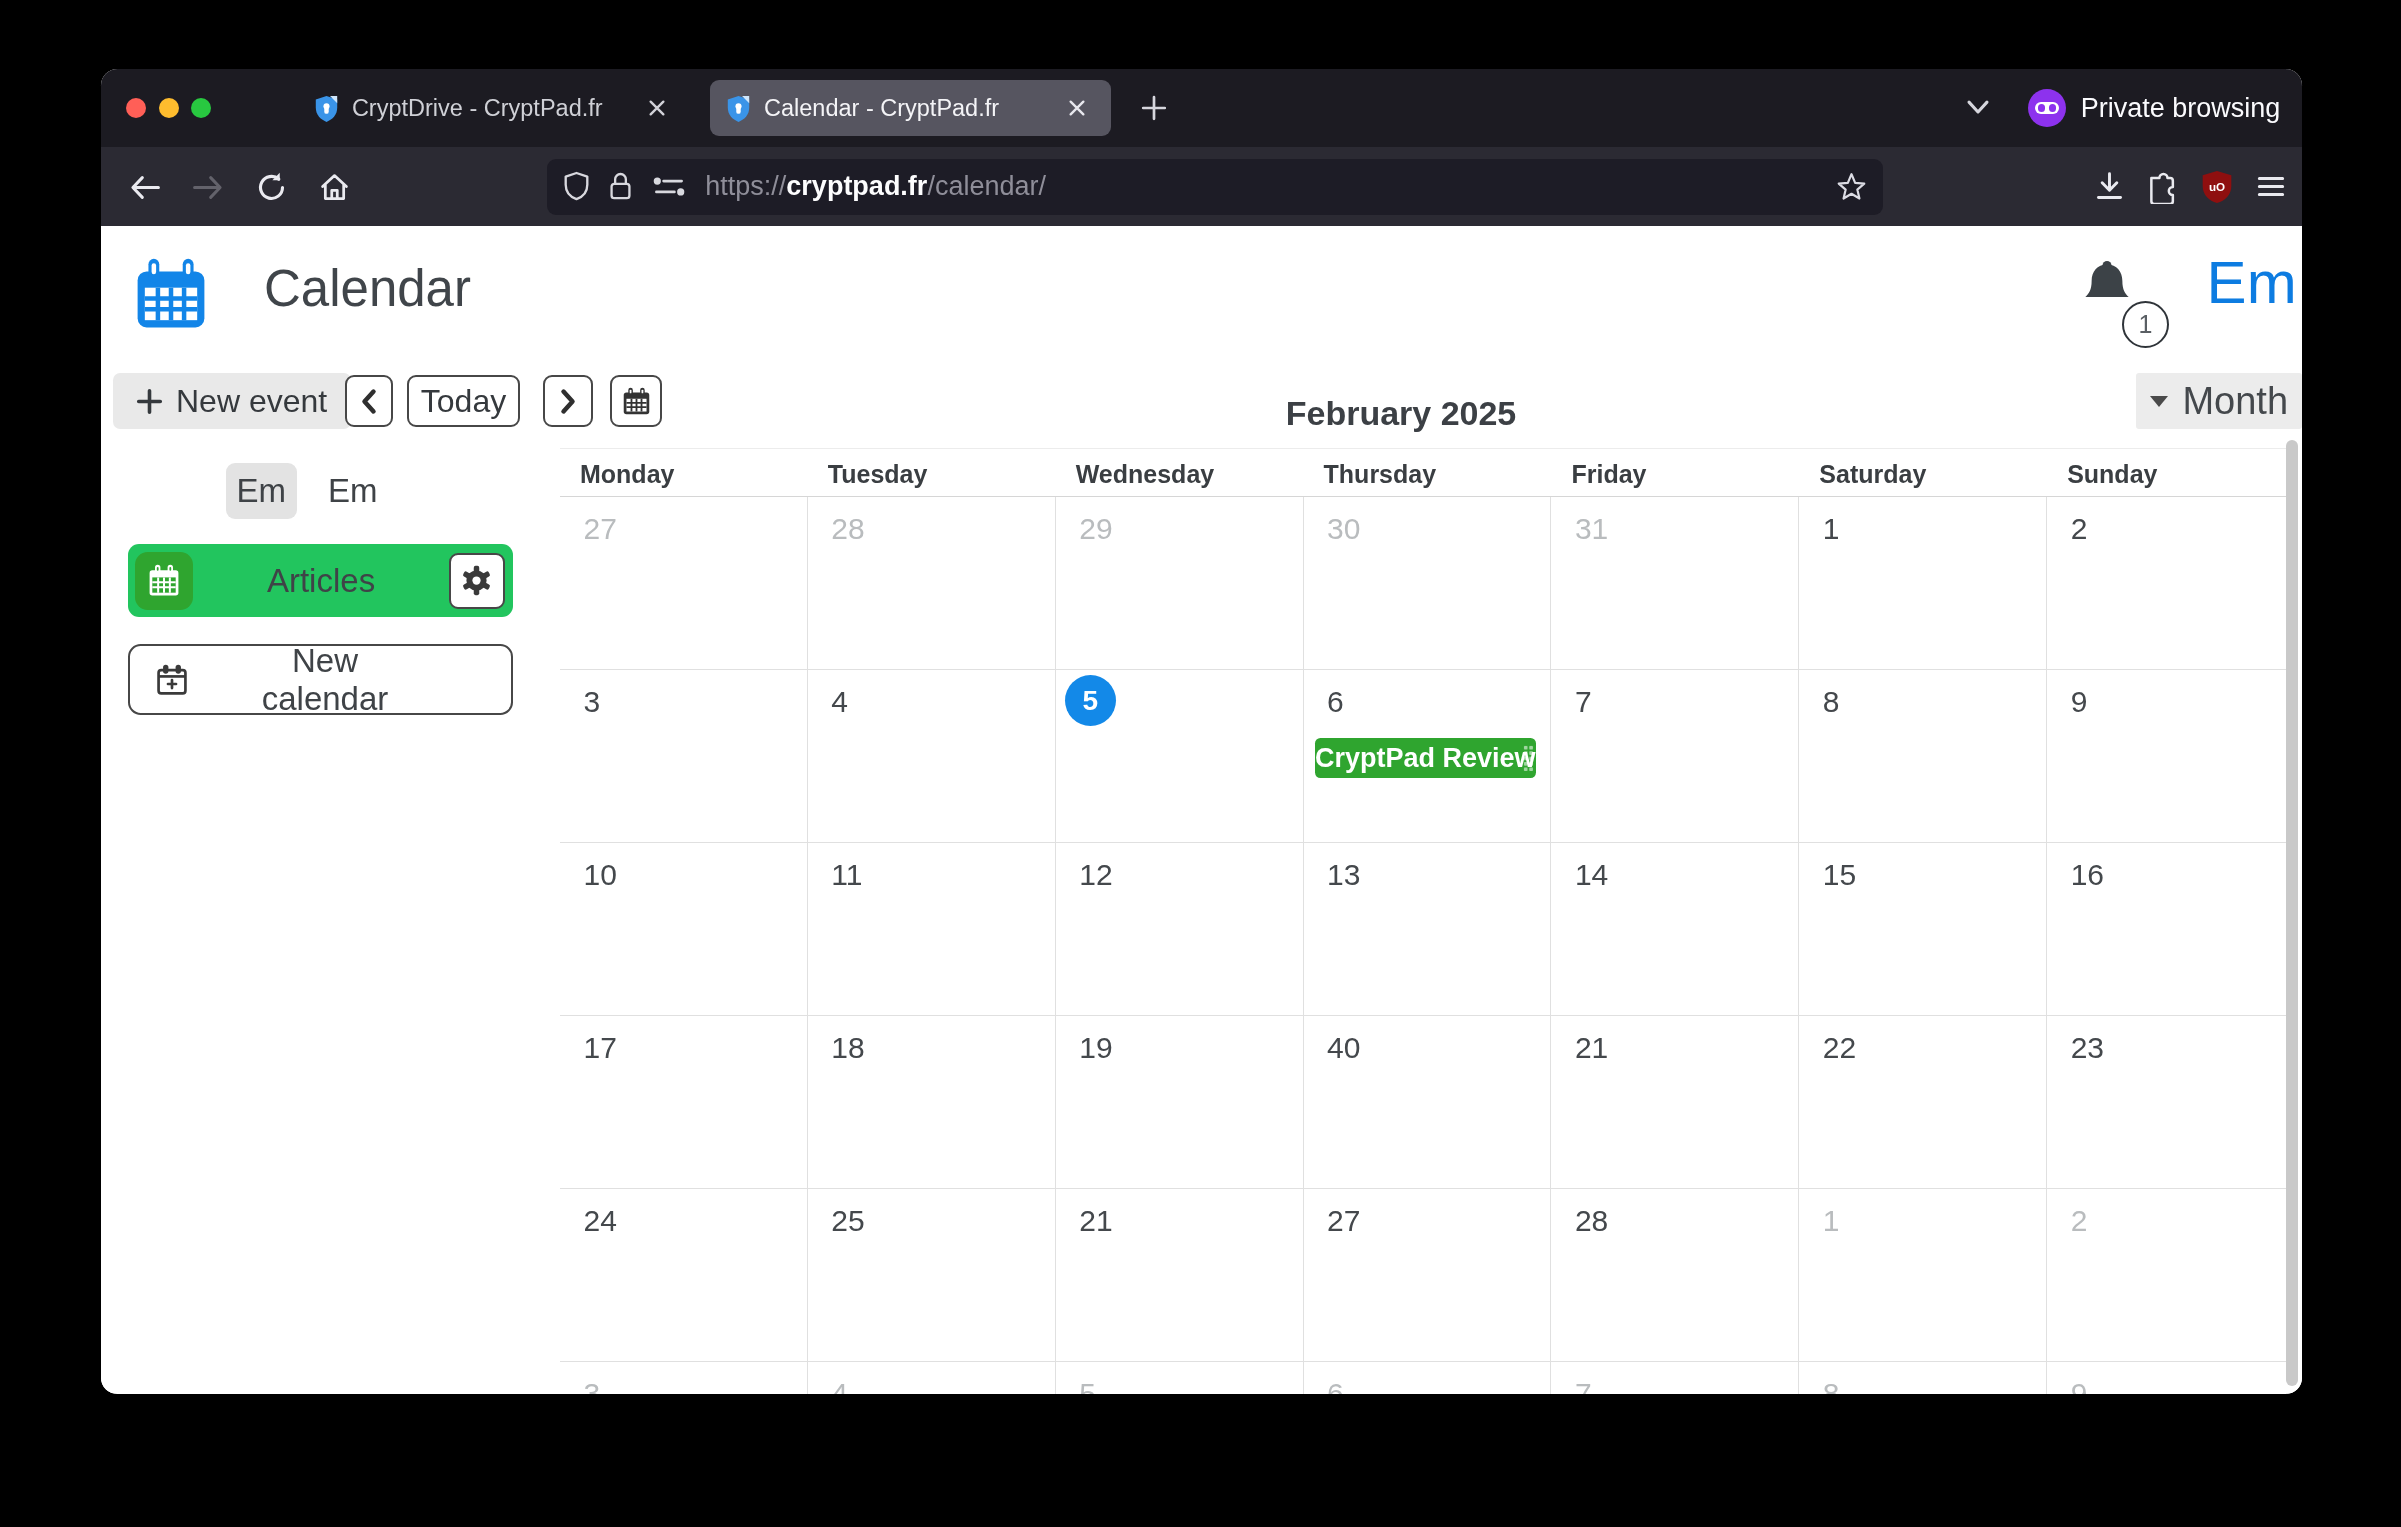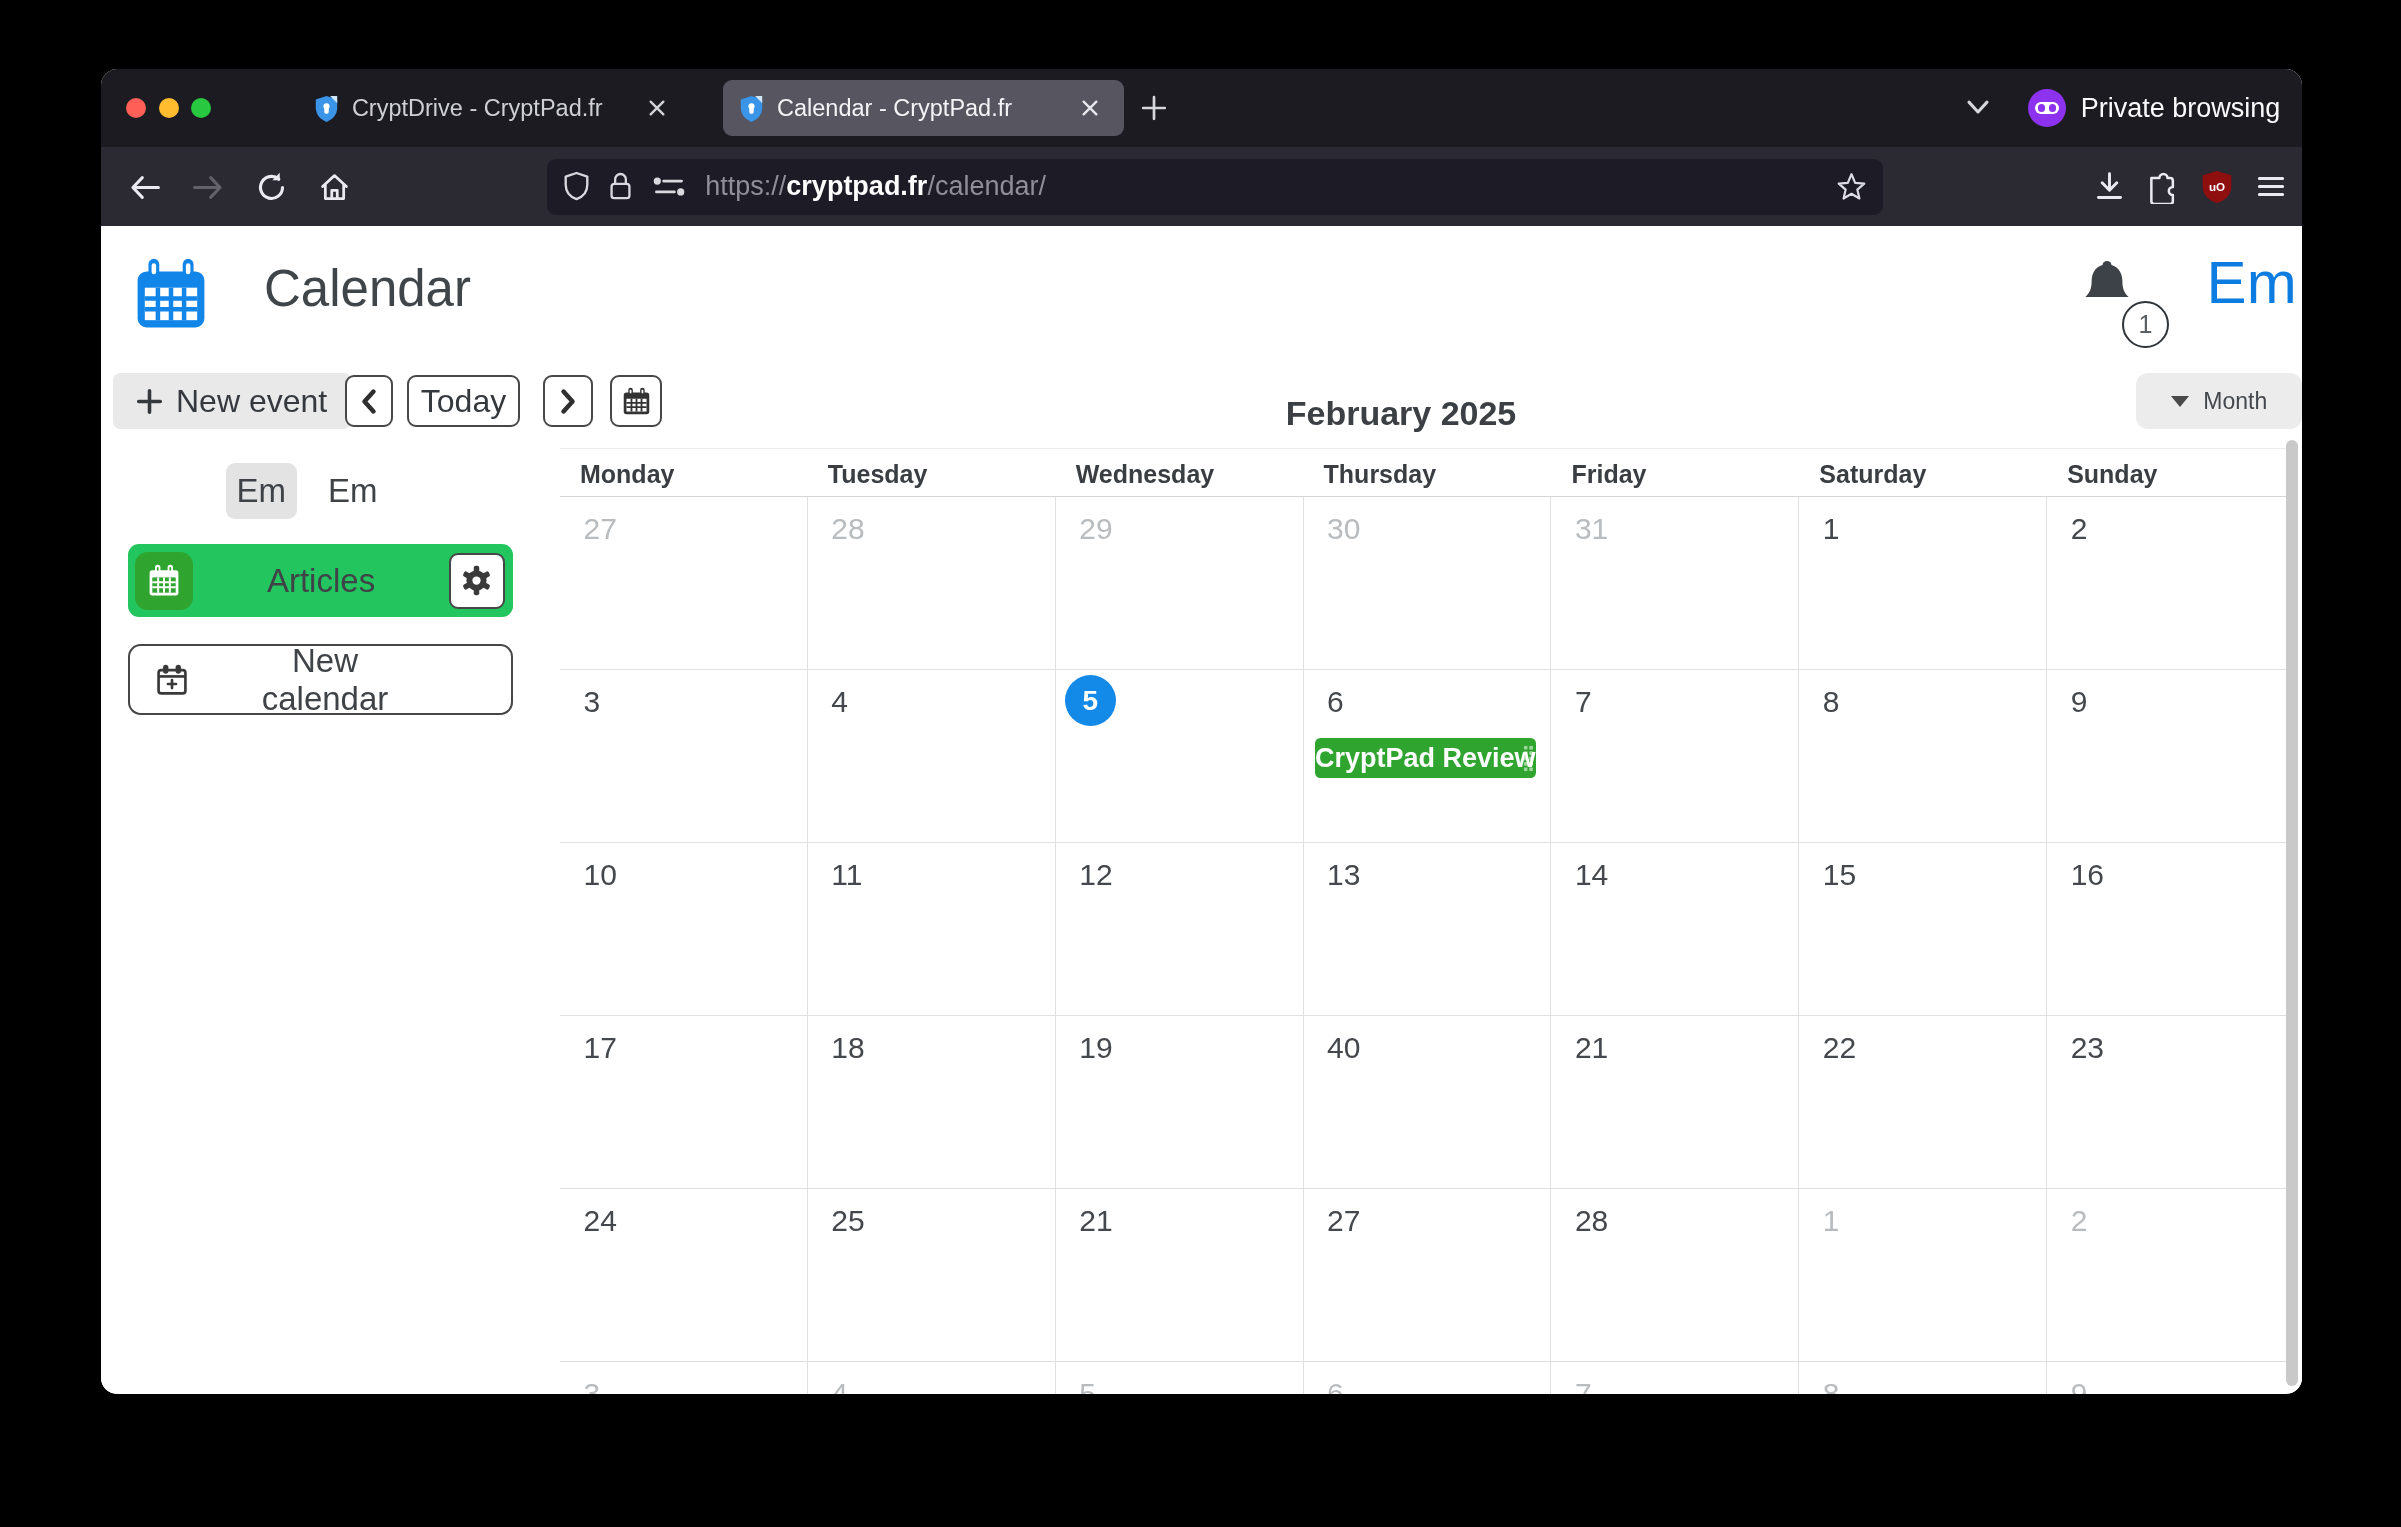--- a/index.html
+++ b/index.html
@@ -5,21 +5,21 @@
   html,body{margin:0;padding:0;}
   body{width:2401px;height:1527px;background:#000;font-family:"Liberation Sans",sans-serif;overflow:hidden;position:relative;}
   .window{position:absolute;left:101px;top:69px;width:2201px;height:1325px;border-radius:16.3px;overflow:hidden;background:#fff;}
 
   
   .tabbar{position:absolute;left:0;top:0;width:100%;height:78px;background:#1c1b22;}
   .lights{position:absolute;left:25px;top:29px;display:flex;gap:12.7px;}
   .light{width:20px;height:20px;border-radius:50%;}
   .tab-inactive{position:absolute;left:199px;top:0;width:389px;height:78px;display:flex;align-items:center;justify-content:center;gap:12.7px;color:#cfd0d6;font-size:23.5px;}
   .tab-close{margin-left:23.5px;width:36px;height:36px;display:flex;align-items:center;justify-content:center;border-radius:5.4px;}
-  .tab-active{position:absolute;left:609px;top:11px;width:401px;height:56px;background:#565560;border-radius:9px;display:flex;align-items:center;color:#f4f4f7;font-size:23.5px;padding:0 16.3px;box-sizing:border-box;gap:12.7px;margin-left:13px;}
+  .tab-active{position:absolute;left:609px;top:11px;width:401px;height:56px;background:#565560;border-radius:9px;display:flex;align-items:center;color:#f4f4f7;font-size:23.5px;padding:0 16.3px;box-sizing:border-box;gap:12.7px;}
   .tab-active .tab-title{flex:1;}
   .newtab{position:absolute;left:1033px;top:21px;width:40px;height:36px;color:#d6d6dd;}
   .alltabs{position:absolute;left:1857px;top:25px;width:40px;height:27px;color:#d6d6dd;}
   .private{position:absolute;right:12.7px;top:0;height:78px;display:flex;align-items:center;gap:14.5px;color:#fbfbfe;font-size:27px;padding-right:9px;}
   .mask-circle{width:38px;height:38px;border-radius:50%;background:#8d32ee;display:flex;align-items:center;justify-content:center;}
   .mask-shape{width:23.5px;height:12.7px;background:#fff;border-radius:7.2px;position:relative;}
   .mask-shape::before,.mask-shape::after{content:"";position:absolute;top:2.7px;width:7.2px;height:7.2px;border-radius:50%;background:#8d32ee;}
   .mask-shape::before{left:2.7px;} .mask-shape::after{right:2.7px;}
 
   
@@ -39,21 +39,21 @@
   .user-initials{position:absolute;right:5.4px;top:22px;font-size:60px;color:#0d7ce1;}
 
   
   .btn-newevent{position:absolute;left:11.8px;top:147px;height:56px;background:#e9e9e9;border-radius:7.2px;display:flex;align-items:center;gap:12.7px;padding:0 23.5px;font-size:32px;color:#35393d;}
   .sq-btn{position:absolute;top:149px;background:#fff;border:2.7px solid #474747;border-radius:9px;box-sizing:border-box;display:flex;align-items:center;justify-content:center;color:#3a3a3a;}
   .btn-prev{left:244px;width:48px;height:52px;}
   .btn-today{left:306px;width:113px;height:52px;font-size:32px;color:#35393d;}
   .btn-next{left:442px;width:50px;height:52px;}
   .btn-jump{left:509px;width:52px;height:52px;}
   .month-title{position:absolute;left:1300px;top:168px;transform:translateX(-50%);font-size:34px;font-weight:bold;color:#3c4045;}
-  .btn-month{position:absolute;right:0;top:147px;width:166px;height:56px;background:#ececec;border-radius:12px;display:flex;align-items:center;justify-content:center;gap:14.5px;font-size:23px;color:#44484c;}
+  .btn-month{position:absolute;right:0;top:147px;width:166px;height:56px;background:#ececec;border-radius:3px;display:flex;align-items:center;justify-content:center;gap:14.5px;font-size:38px;color:#44484c;}
   .caret-down{width:0;height:0;border-left:9px solid transparent;border-right:9px solid transparent;border-top:11.8px solid #4a4a4a;}
 
   
   .avatar-row{position:absolute;left:0;top:237px;width:412px;display:flex;justify-content:center;gap:20px;}
   .avatar-chip{font-size:33px;color:#3f4347;padding:9px 11px;border-radius:9px;}
   .avatar-chip.selected{background:#e3e3e3;}
   .cal-row{position:absolute;left:27px;top:318px;width:385px;height:73px;background:#22c55e;border-radius:11px;display:flex;align-items:center;}
   .cal-color{width:58px;height:58px;margin-left:7.2px;border-radius:12.7px;background:#2fa52f;display:flex;align-items:center;justify-content:center;}
   .cal-name{flex:1;text-align:center;font-size:33px;color:#3f4347;}
   .gear-btn{width:56px;height:56px;margin-right:8.1px;background:#fff;border:2.7px solid #474747;border-radius:9px;box-sizing:border-box;display:flex;align-items:center;justify-content:center;}

